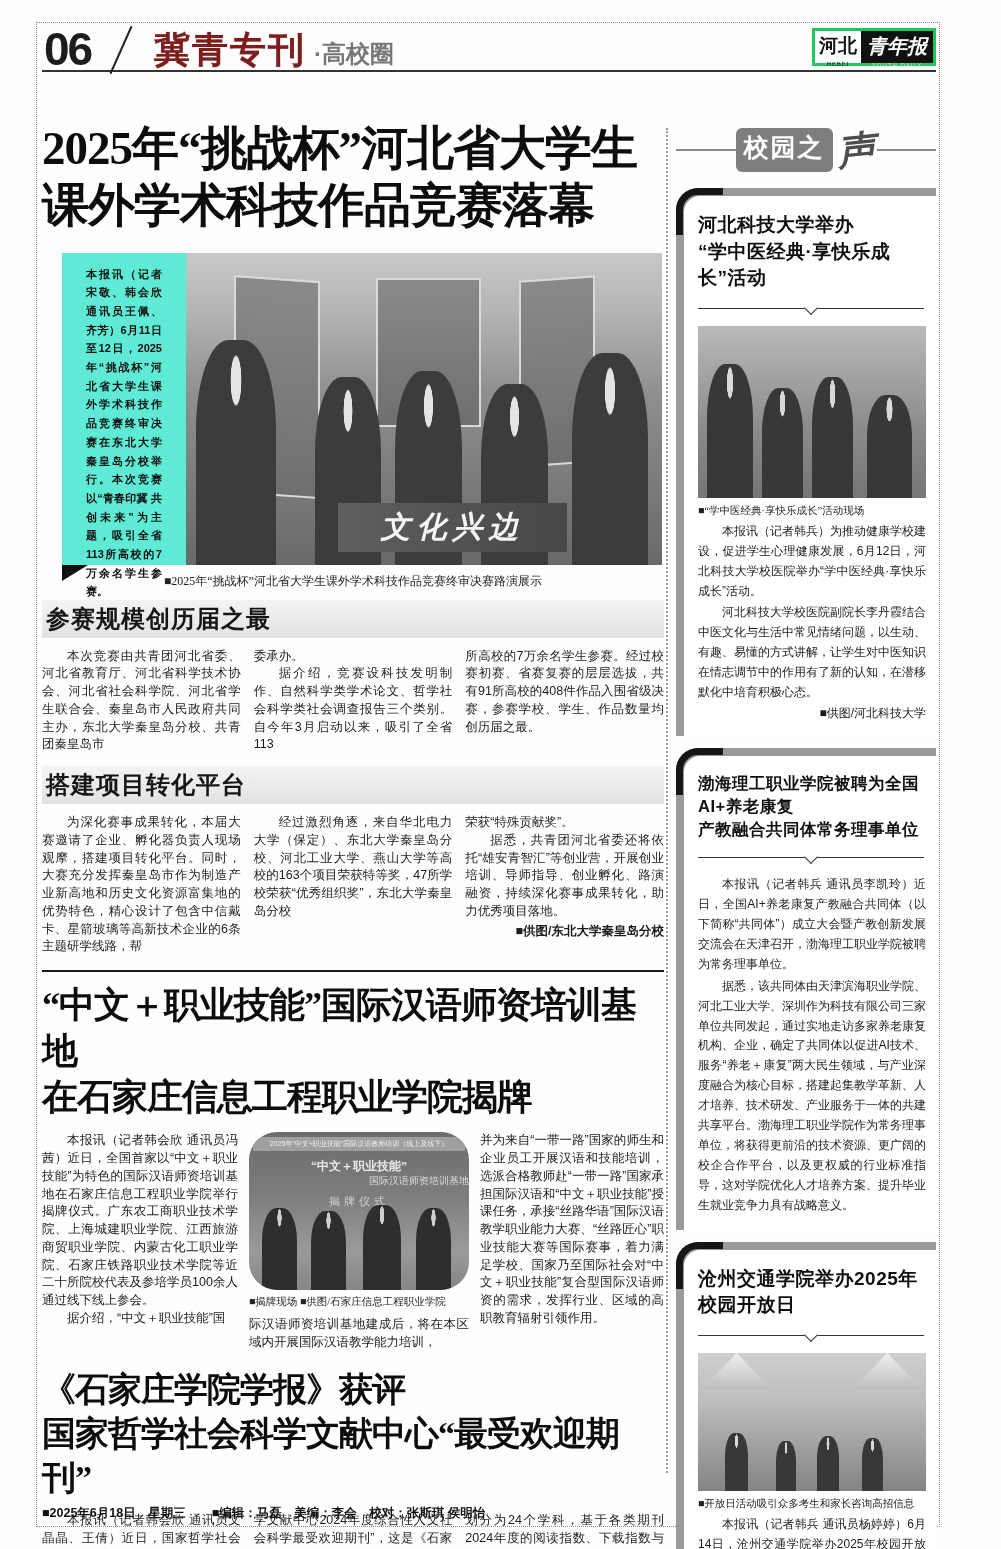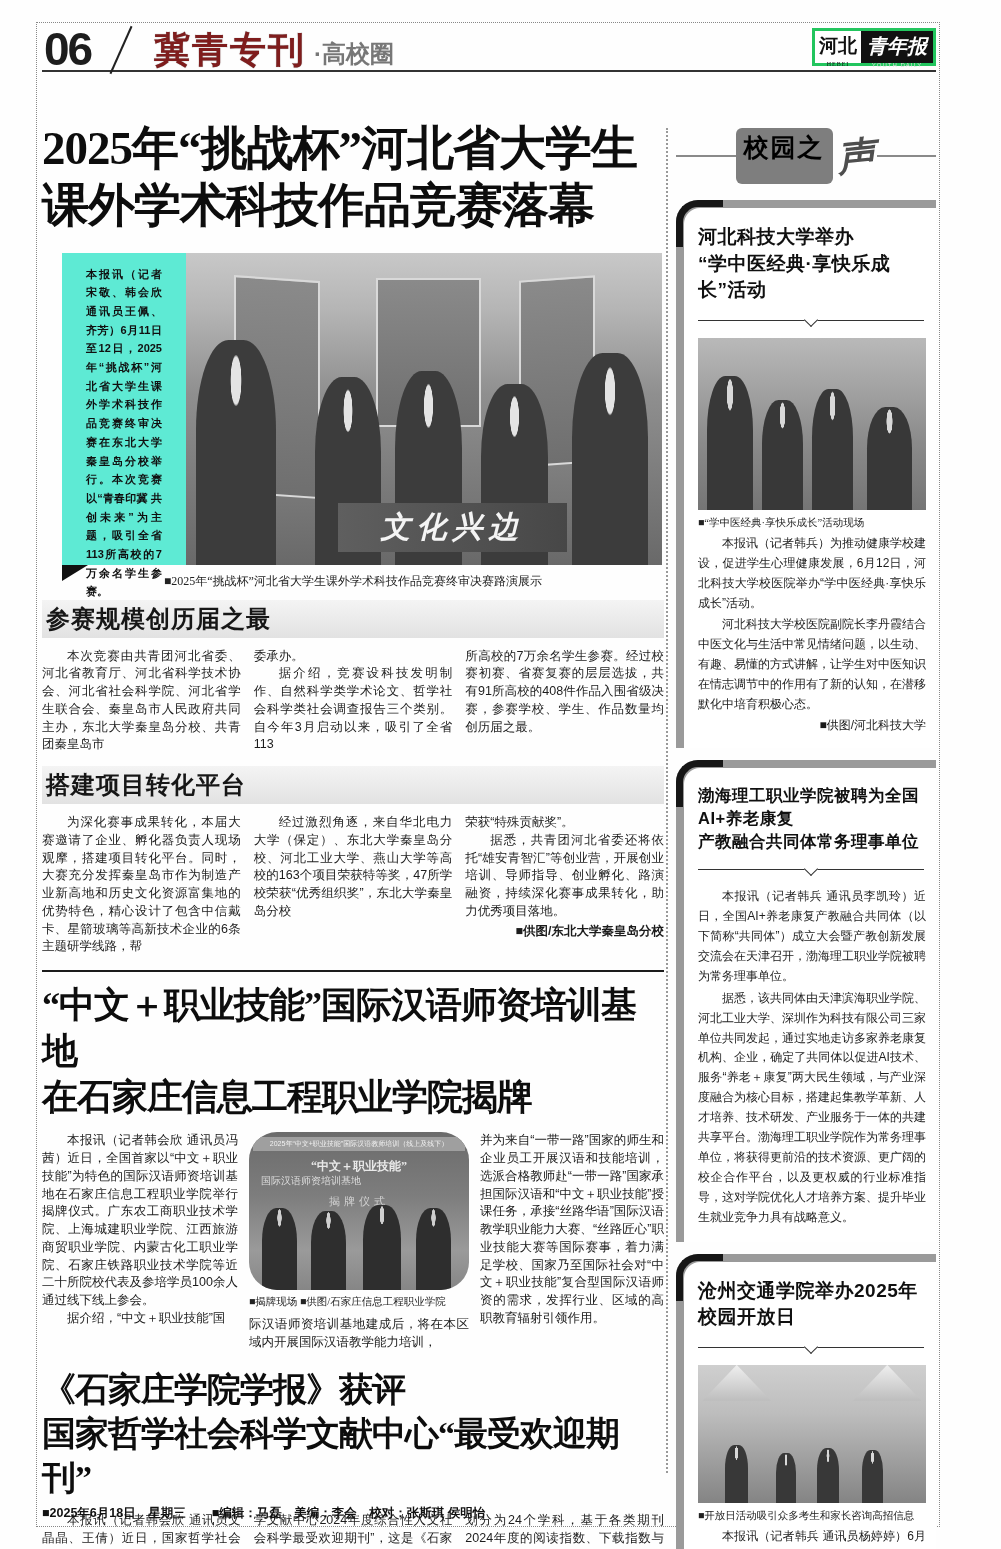--- a/index.html
+++ b/index.html
@@ -50,31 +50,31 @@
   .rule { border-top:2px solid #1c1c1c; margin:14px 0 10px; width:622px; }
   .h2 { font-family:"Liberation Serif",serif; font-weight:900; font-size:36px; line-height:1.28; letter-spacing:-1px; color:#0d0d0d; margin-bottom:12px; }
   .h3 { font-family:"Liberation Serif",serif; font-weight:900; font-size:34px; line-height:1.3; letter-spacing:-1px; color:#0d0d0d; margin:16px 0 12px; }
   .art2-body { display:flex; gap:11px; font-size:12.5px; line-height:1.42; text-align:justify; }
   .art2-c1 { width:196px; } .art2-c2 { width:220px; } .art2-c3 { width:184px; }
   .art2-body p { text-indent:2em; }
   .art2-body p.noindent { text-indent:0; }
   .mid-photo { position:relative; width:100%; height:158px; background:linear-gradient(180deg,#6b6b6b 0%,#7d7d7d 40%,#9a9a9a 75%,#868686 100%); overflow:hidden;border-radius:28px; }
   .mid-photo .banner { position:absolute; top:5px; left:4px; right:4px; background:#9f9f9f; color:#f1f1f1; font-size:7px; text-align:center; padding:2px 0; white-space:nowrap; overflow:hidden; }
   .mid-photo .t1 { position:absolute; top:26px; width:100%; text-align:center; color:#e9e9e9; font-size:12px; font-weight:700; font-family:"Liberation Serif",serif; }
-  .mid-photo .t2 { position:absolute; top:42px; width:100%; text-align:left; color:#dcdcdc; font-size:10px; font-family:Liberation Serif, serif;padding-left:12px; }
+  .mid-photo .t2 { position:absolute; top:42px; width:100%; text-align:right; color:#dcdcdc; font-size:10px; font-family:Liberation Serif, serif;padding-left:12px; }
   .mid-photo .t3 { position:absolute; top:62px; width:100%; text-align:center; color:#d2d2d2; font-size:11px; letter-spacing:4px; font-family:"Liberation Serif",serif; }
   .mid-photo .fig { position:absolute; bottom:0; background:radial-gradient(ellipse at 50% 12%, #cfcfcf 0 8%, #2e2e2e 9% 100%); border-radius:40% 40% 0 0; }
   .cap-small { font-family:"Liberation Serif",serif; font-size:10.5px; margin:5px 0 6px; color:#222; }
 
   
   .sidebar { position:absolute; left:676px; top:128px; width:260px; }
   .vdivider { position:absolute; left:666px; top:128px; height:1345px; border-left:2px dotted #999; }
   .badge-row { display:flex; align-items:center; justify-content:center; margin-bottom:16px; }
   .badge-row .line { flex:1; height:2px; background:#8a8a8a; }
-  .badge-box { background:#7e7e7e; color:#000000; font-size:25px; font-weight:900; padding:3px 8px 20px; border-radius:6px; letter-spacing:2px; }
+  .badge-box { background:#7e7e7e; color:#ffffff; font-size:25px; font-weight:900; padding:3px 8px 8px; border-radius:6px; letter-spacing:2px; }
   .badge-script { font-size:38px; font-weight:900; font-style:italic; color:#4e4e4e; font-family:"Liberation Serif",serif; margin:0 2px 0 4px; transform:rotate(-6deg); display:inline-block; line-height:1; }
   .card-outer { position:relative; background:#9a9a9a; border-radius:22px 0 0 0; padding:8px 0 0 8px; margin-bottom:12px; }
   .card-outer::before { content:''; position:absolute; left:0; top:0; width:40px; height:40px; border-radius:22px 0 0 0; border-left:7px solid #161616; border-top:7px solid #161616; }
   .card { position:relative; background:#fff; border-radius:16px 0 0 0; padding:16px 10px 14px 14px; }
   .card-h { font-weight:900; font-size:19px; line-height:1.4; color:#101010; letter-spacing:0.5px; }
   .card-h.small { font-size:16.5px; }
   .divider { position:relative; height:14px; margin:10px 2px 10px 0; }
   .divider::before { content:''; position:absolute; left:0; right:0; top:6px; border-top:1.5px solid #333; }
   .divider::after { content:''; position:absolute; left:50%; top:1px; width:9px; height:9px; background:#fff; border-right:1.5px solid #333; border-bottom:1.5px solid #333; transform:translateX(-50%) rotate(45deg); }
   .side-photo { width:100%; height:172px; background:

